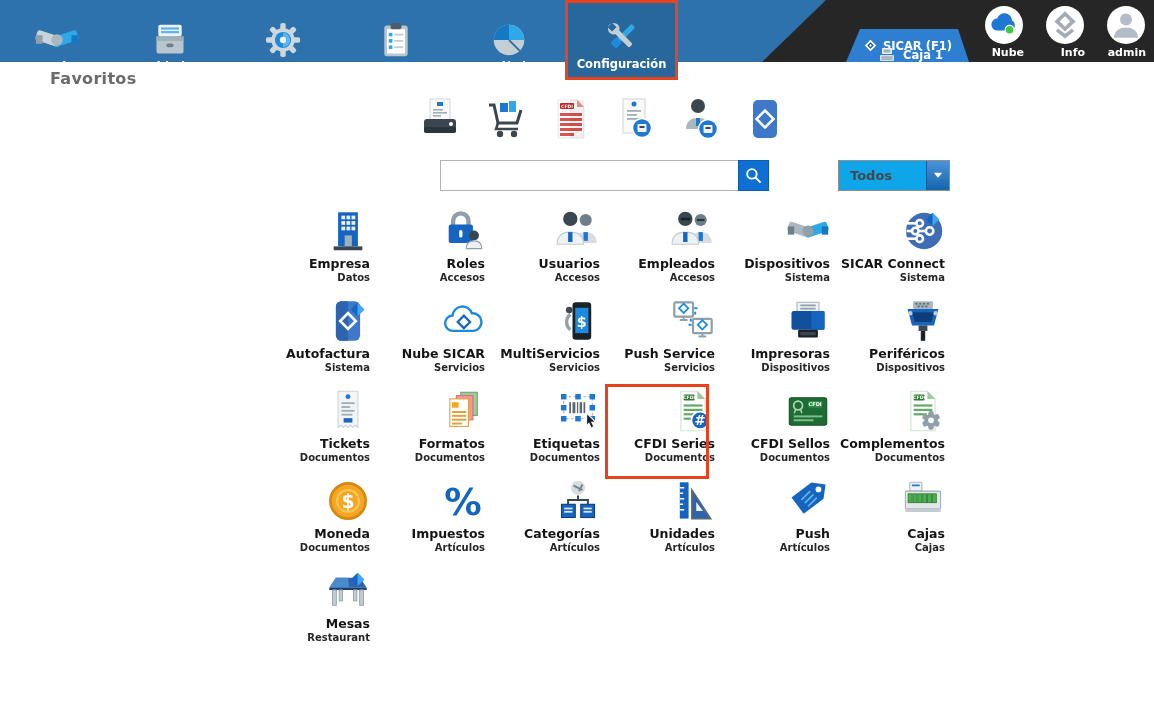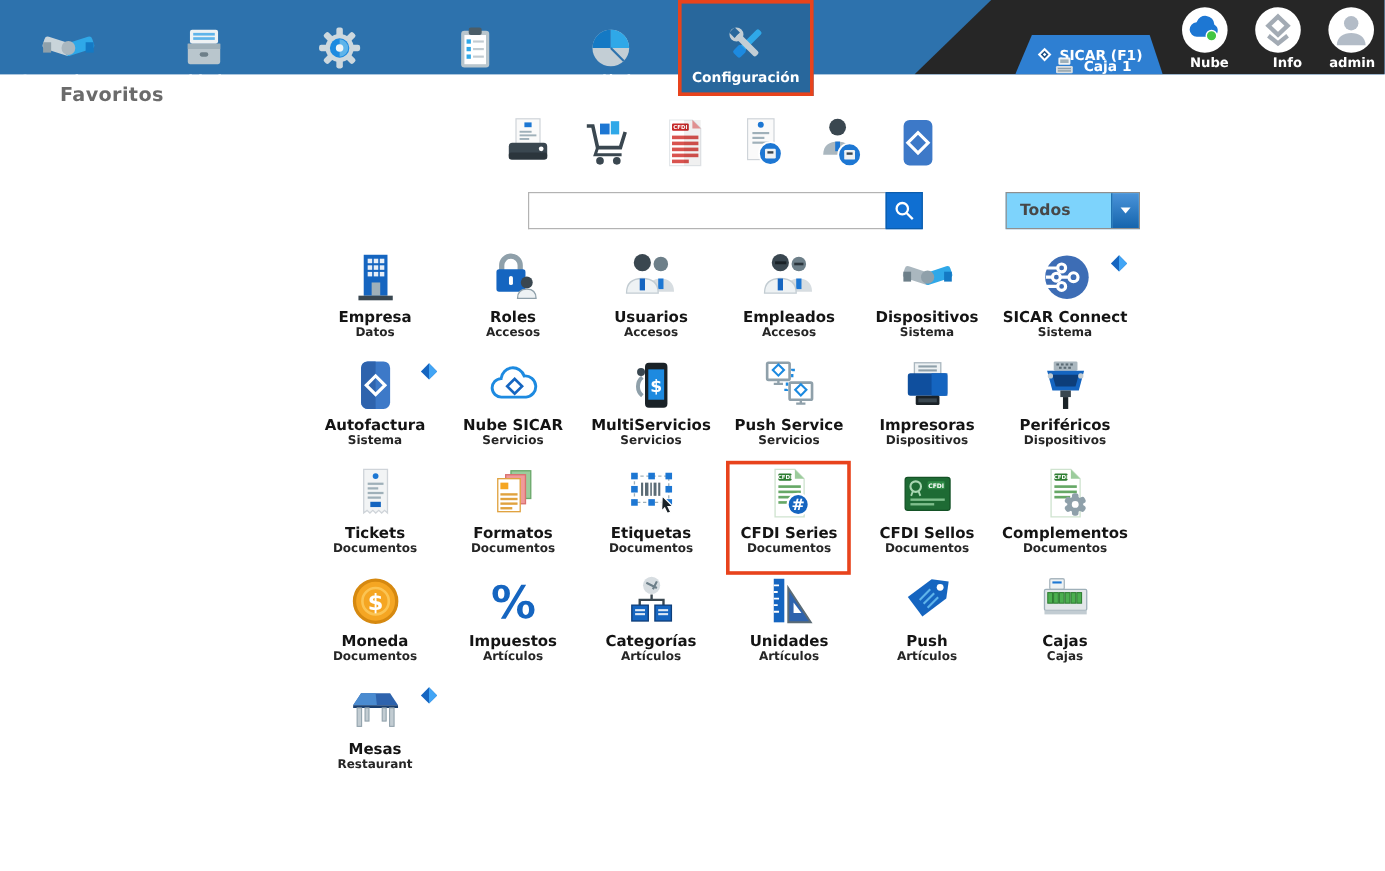--- a/index.html
+++ b/index.html
@@ -55,30 +55,30 @@
   
   .search-row{position:relative;height:31px;margin-top:19px}
   .search-box{position:absolute;left:440px;top:0;width:329px;height:31px;display:flex}
   .search-input{
     flex:1;border:1px solid #b3b3b3;border-right:none;padding:0 9px;font-size:14px;outline:none;
     font-family:inherit;
   }
   .search-btn{width:31px;height:31px;background:var(--btnblue);border:1px solid #0b5cab;
     display:flex;align-items:center;justify-content:center;cursor:pointer;padding:5px}
   .filter{
-    position:absolute;left:838px;top:0;width:112px;height:31px;background:#7dd3fc;border:1px solid #8f8f8f;
+    position:absolute;left:838px;top:0;width:112px;height:31px;background:#0ea5e9;border:1px solid #8f8f8f;
     display:flex;cursor:pointer;
   }
   .filter-label{flex:1;display:flex;align-items:center;padding-left:11px;font-size:13px;font-weight:bold;color:#474747}
   .filter-btn{width:23px;background:linear-gradient(#4a93d9,#1565ad);border-left:1px solid #0d5aa0;
     display:flex;align-items:center;justify-content:center;padding:8px 6px}
 
   
   .grid{margin:16px 0 0 255px;display:grid;grid-template-columns:repeat(6,115px);grid-auto-rows:90px}
-  .grid-item{position:relative;display:flex;flex-direction:column;align-items:center;padding-top:2px;cursor:pointer}
+  .grid-item{position:relative;display:flex;flex-direction:column;align-items:flex-end;padding-top:2px;cursor:pointer}
   .gi-icon{width:44px;height:44px;display:flex;align-items:center;justify-content:center}
   .gi-label{margin-top:3px;font-size:12.5px;font-weight:bold;color:#141414;white-space:nowrap}
   .gi-sub{margin-top:1px;font-size:10px;font-weight:600;color:#262626}
   .grid-item.highlighted::before{
     content:"";position:absolute;left:5px;right:6px;top:-3px;bottom:-2px;
     border:3px solid var(--accent);pointer-events:none;
   }
   .badge{display:none;position:absolute;top:5px;left:calc(50% + 37px);width:15px;height:15px}
   .grid-item.has-badge .badge{display:block}
 </style>

